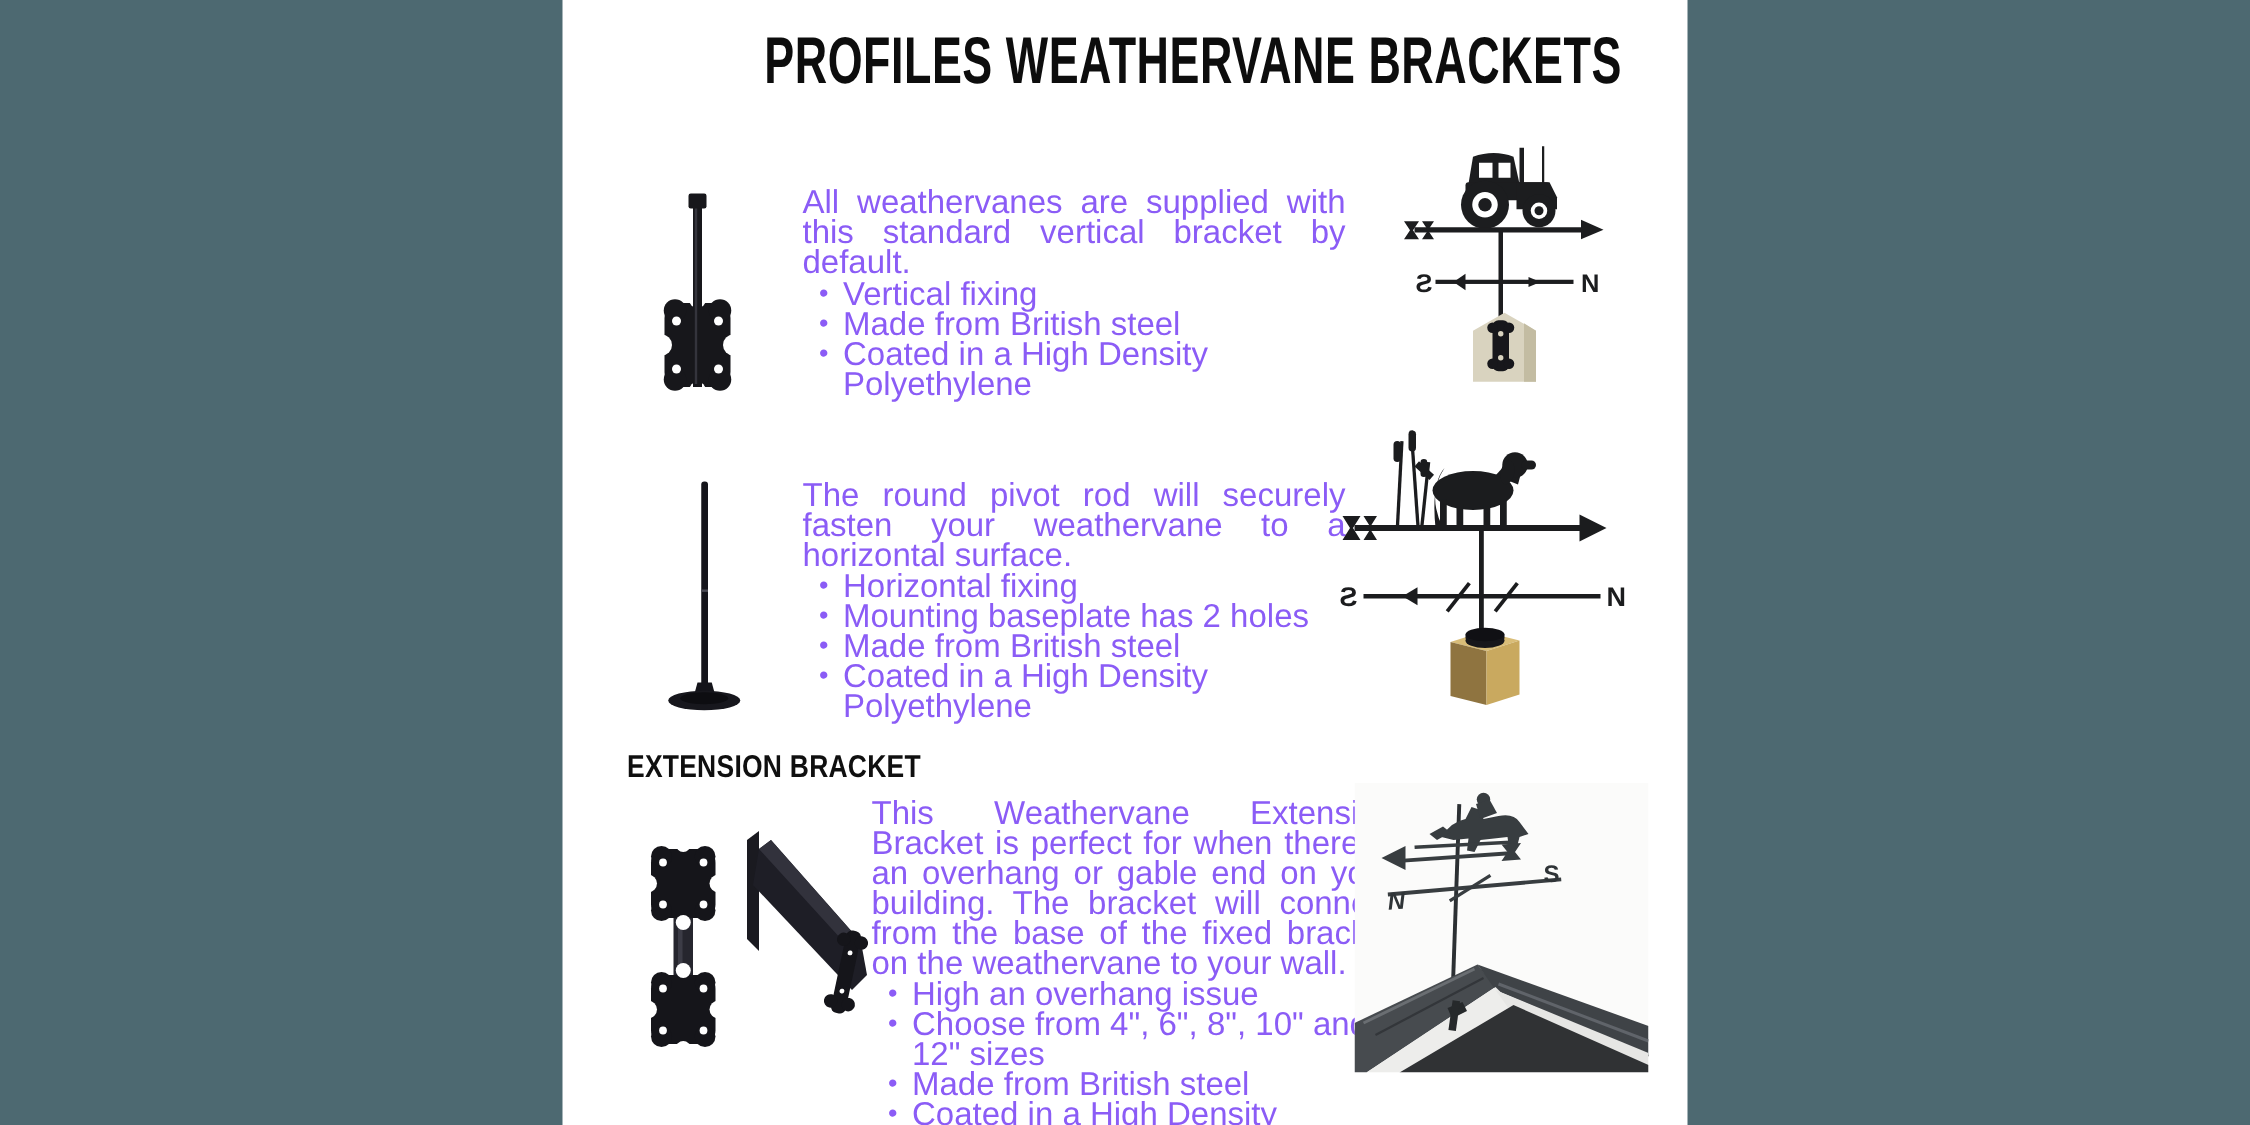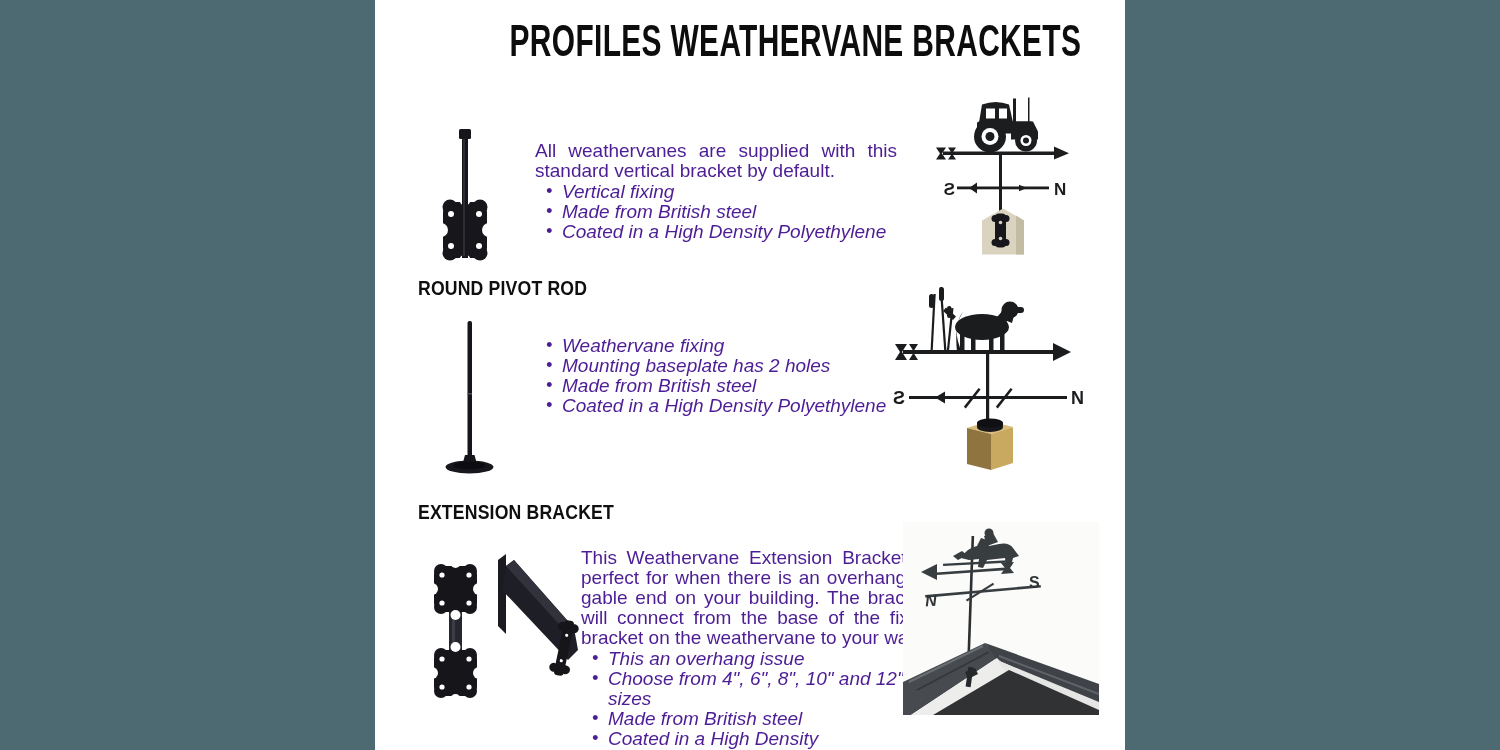--- a/index.html
+++ b/index.html
@@ -18,23 +18,23 @@
 
   .sec-h{position:absolute;white-space:nowrap;}
   .sec-h span{
     display:inline-block;font-size:21px;font-weight:800;color:#0f0f0f;
     transform:scaleX(0.84);transform-origin:left center;letter-spacing:0.2px;
   }
   .h1{left:33px;top:87px;}
   .h2{left:43px;top:276px;}
   .h3{left:43px;top:500px;}
 
-  .txt{position:absolute;color:#4c1d95;font-size:19px;line-height:20px;margin-top:16px;}
+  .txt{position:absolute;color:#8b5cf6;font-size:22px;line-height:20px;}
   .txt p{margin:0 0 1px 0;text-align:justify;}
-  .bullets{list-style:none;margin:0;padding:0;font-style:italic;}
+  .bullets{list-style:none;margin:0;padding:0;}
   .bullets li{position:relative;padding-left:27px;}
   .bullets li::before{content:"\2022";position:absolute;left:11px;top:-1px;font-size:18px;}
   .txt1{left:160px;top:125px;width:362px;}
   .txt2{left:160px;top:320px;width:362px;}
   .txt3{left:206px;top:532px;width:349px;}
 
   .fig{position:absolute;}
   .fig svg{display:block;width:100%;height:100%;}
   .fig-bracket1{left:63px;top:126px;width:54px;height:138px;}
   .fig-photo1{left:558px;top:91px;width:150px;height:167px;}
@@ -121,37 +121,35 @@
         <circle cx="62" cy="127" r="3.5"></circle>
           <circle cx="73" cy="127" r="3.5"></circle>
         <circle cx="62" cy="151" r="3.5"></circle>
           <circle cx="73" cy="151" r="3.5"></circle>
       </g>
       <circle cx="67.5" cy="131" r="1.8" fill="#d9d3bf"></circle>
       <circle cx="67.5" cy="147" r="1.8" fill="#d9d3bf"></circle>
     </svg>
   </div>
 
-  <div class="sec-h h2">
-    <span>ROUND PIVOT ROD</span>
-  </div>
 
   <div class="fig fig-rod">
     <svg viewBox="0 0 58 162" xmlns="http://www.w3.org/2000/svg">
       <rect x="26.5" y="4" width="4.5" height="142" rx="2" fill="#14141a"></rect>
       <rect x="26.5" y="76" width="4.5" height="1.6" fill="#4a4a54"></rect>
       <path d="M24,138 L33.5,138 L36.5,149 L21,149 Z" fill="#14141a"></path>
       <ellipse cx="28.5" cy="150" rx="24" ry="6.5" fill="#17171d"></ellipse>
       <ellipse cx="28.5" cy="148.5" rx="16" ry="4" fill="#0d0d11"></ellipse>
     </svg>
   </div>
 
   <div class="txt txt2">
+    <p>The round pivot rod will securely fasten your weathervane to a horizontal surface.</p>
     <ul class="bullets">
-      <li>Weathervane fixing</li>
+      <li>Horizontal fixing</li>
       <li>Mounting baseplate has 2 holes</li>
       <li>Made from British steel</li>
       <li>Coated in a High Density Polyethylene</li>
     </ul>
   </div>
 
   <div class="fig fig-photo2">
     <svg viewBox="0 0 206 186" xmlns="http://www.w3.org/2000/svg">
       <g fill="#1b1c1e">
         <rect x="45" y="8" width="2.2" height="58" transform="rotate(3 46 37)"></rect>
@@ -241,21 +239,21 @@
           <circle cx="6" cy="21" r="4.5"></circle>
         <circle cx="0" cy="-13" r="1.6" fill="#ffffff"></circle>
           <circle cx="0" cy="13" r="1.6" fill="#ffffff"></circle>
       </g>
     </svg>
   </div>
 
   <div class="txt txt3">
     <p>This Weathervane Extension Bracket is perfect for when there is an overhang or gable end on your building. The bracket will connect from the base of the fixed bracket on the weathervane to your wall.</p>
     <ul class="bullets">
-      <li>This an overhang issue</li>
+      <li>High an overhang issue</li>
       <li>Choose from 4", 6", 8", 10" and 12" sizes</li>
       <li>Made from British steel</li>
       <li>Coated in a High Density Polyethylene</li>
     </ul>
   </div>
 
   <div class="fig fig-photo3">
     <svg viewBox="0 0 196 193" xmlns="http://www.w3.org/2000/svg">
       <rect width="196" height="193" fill="#fbfbfa"></rect>
       <rect x="66" y="14" width="2.6" height="146" transform="rotate(2 67 87)" fill="#2c3033"></rect>

